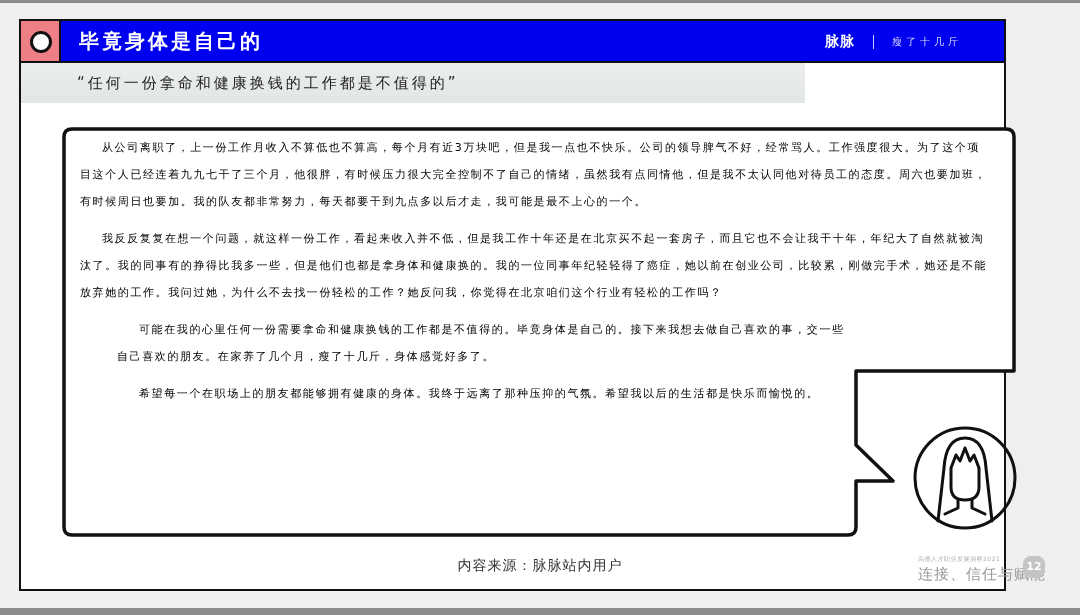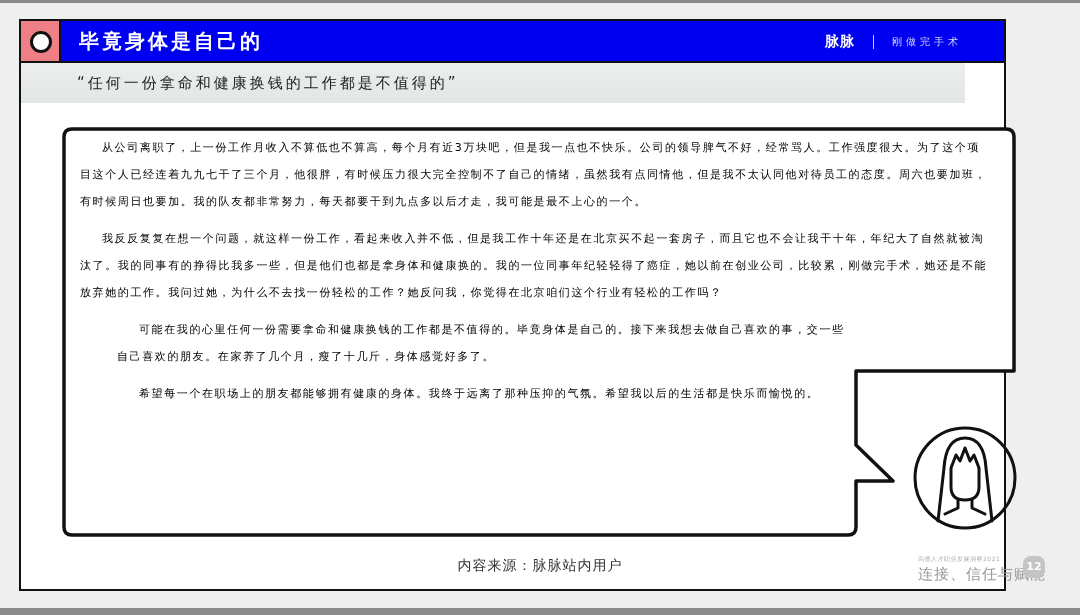--- a/index.html
+++ b/index.html
@@ -40,21 +40,21 @@
   }
   .brand {
     position: absolute; right: 42px; top: 12px;
     color: #fff; display: flex; align-items: center; gap: 18px;
   }
   .brand-name { font-size: 14px; font-weight: bold; letter-spacing: 1px; }
   .brand-sep { width: 1px; height: 14px; background: #c9c9ff; }
   .brand-slogan { font-size: 10px; letter-spacing: 4px; color: #dcdcff; }
 
   .quote-band {
-    position: absolute; left: 0; top: 42px; width: 944px; height: 40px;
+    position: absolute; left: 0; top: 42px; width: 784px; height: 40px;
     background: linear-gradient(#eceeee, #e3e6e6);
   }
   .quote-text {
     position: absolute; left: 56px; top: 10px;
     font-size: 15px; letter-spacing: 3px; color: #222; line-height: 20px;
   }
 
   .bubble-svg { position: absolute; left: 0; top: 0; }
 
   .body-text {
@@ -87,21 +87,21 @@
 
 <div class="slide">
   <div class="header">
     <div class="header-badge">
       <div class="ring"></div>
     </div>
     <div class="header-title">毕竟身体是自己的</div>
     <div class="brand">
       <span class="brand-name">脉脉</span>
       <span class="brand-sep"></span>
-      <span class="brand-slogan">刚做完手术</span>
+      <span class="brand-slogan">瘦了十几斤</span>
     </div>
   </div>
   <div class="quote-band">
     <div class="quote-text">“任何一份拿命和健康换钱的工作都是不值得的”</div>
   </div>
 </div>
 
 <svg class="bubble-svg" width="1080" height="615">
   <path d="M 72 129 H 1006 Q 1014 129 1014 137 V 371 H 856 V 445 L 893 481 H 856 V 527 Q 856 535 848 535 H 72 Q 64 535 64 527 V 137 Q 64 129 72 129 Z" fill="#ffffff" stroke="#111" stroke-width="3.5" stroke-linejoin="round"></path>
   <g fill="none" stroke="#111" stroke-width="3" stroke-linecap="round" stroke-linejoin="round">

